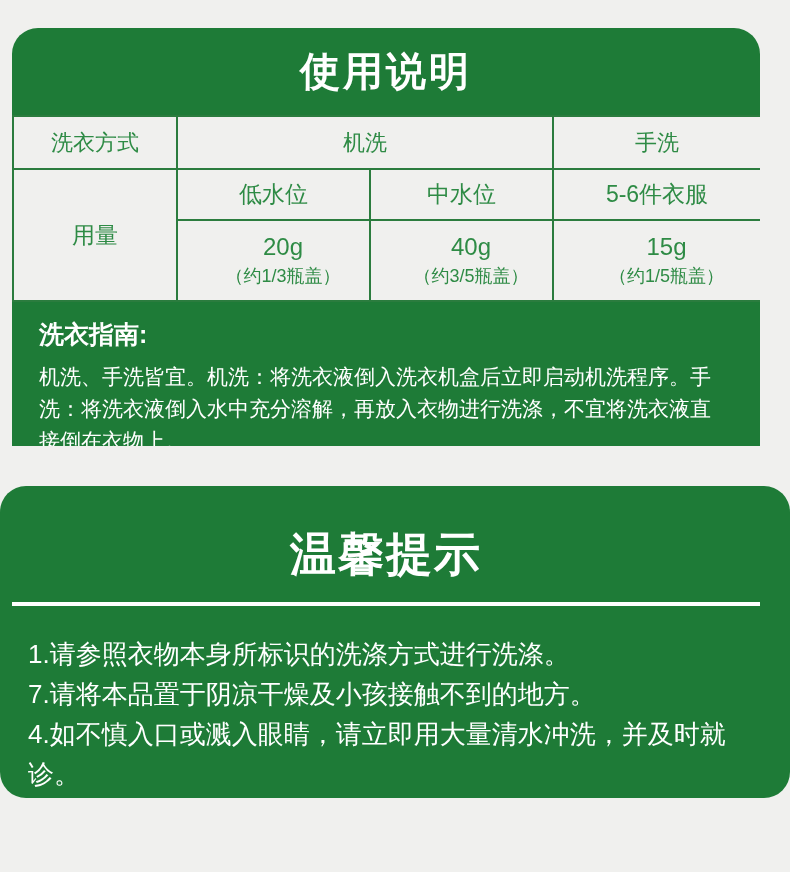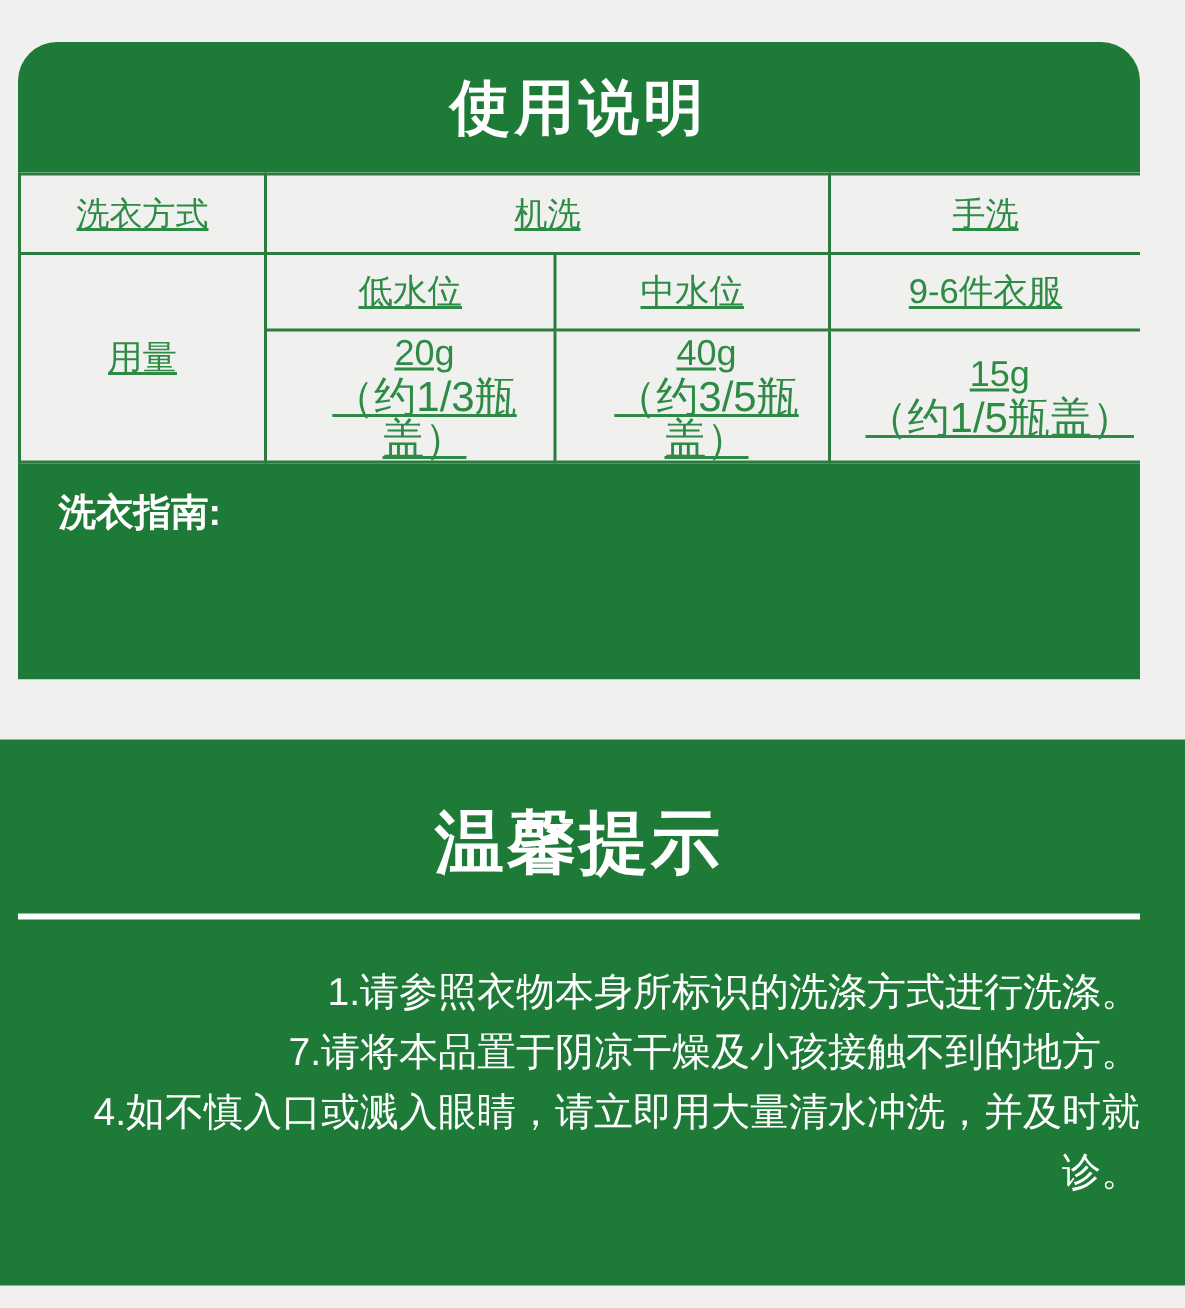--- a/index.html
+++ b/index.html
@@ -40,68 +40,67 @@
     width:100%;
     border-collapse:collapse;
     table-layout:fixed;
     background:var(--page-bg);
   }
   table.usage-table td {
     border:2px solid var(--border-green);
     color:var(--text-green);
     text-align:center;
     vertical-align:middle;
-    text-decoration:underline;
   }
   .row-method td { height:53px; font-size:22px; }
   .row-levels td { height:51px; font-size:23px; }
   .row-amounts td { height:81px;padding-left:19px; }
   .cell-dosage { font-size:23px;margin-left:15px; }
   .amount { font-size:24px; line-height:30px; }
-  .note   { font-size:28px; line-height:28px; }
+  .note   { font-size:18px; line-height:28px; }
 
   .guide {
     background:var(--green);
     height:144px;
     padding:16px 20px 0 27px;
     color:var(--white);
   }
   .guide-heading { font-size:25px; font-weight:bold; }
   .guide-body { margin-top:10px; }
   .guide-line { font-size:21px; line-height:32px; }
 
   
   .section-gap { height:40px; }
 
   
   .tips-section {
     background:var(--green);
-    height:364px;
+    height:312px;
     width:790px;
+    border-radius:26px;
   }
   .tips-inner { width:748px; margin-left:12px; }
   .tips-title {
     text-align:center;
     color:var(--white);
     font-size:46px;
     font-weight:bold;
     padding-top:42px;
     line-height:52px;
     letter-spacing:2px;
   }
   .divider {
     height:4px;
     background:var(--white);
     margin-top:22px;
   }
   .tips-list {
     margin-top:28px;
     padding-left:16px;
     color:var(--white);
-    text-align:right;
   }
   .tip { font-size:26px; line-height:40px; }
 </style>
 </head>
 <body>
 
 <div class="usage-panel">
   <div class="panel-header">
     <div class="panel-title">使用说明</div>
   </div>
@@ -116,41 +115,46 @@
     <tbody>
       <tr class="row-method">
         <td>洗衣方式</td>
         <td colspan="2">机洗</td>
         <td>手洗</td>
       </tr>
       <tr class="row-levels">
         <td rowspan="2" class="cell-dosage">用量</td>
         <td>低水位</td>
         <td>中水位</td>
-        <td>9-6件衣服</td>
+        <td>5-6件衣服</td>
       </tr>
       <tr class="row-amounts">
         <td>
           <div class="amount">20g</div>
           <div class="note">（约1/3瓶盖）</div>
         </td>
         <td>
           <div class="amount">40g</div>
           <div class="note">（约3/5瓶盖）</div>
         </td>
         <td>
           <div class="amount">15g</div>
           <div class="note">（约1/5瓶盖）</div>
         </td>
       </tr>
     </tbody>
   </table>
 
   <div class="guide">
     <div class="guide-heading">洗衣指南:</div>
+    <div class="guide-body">
+      <div class="guide-line">机洗、手洗皆宜。机洗：将洗衣液倒入洗衣机盒后立即启动机洗程序。手</div>
+      <div class="guide-line">洗：将洗衣液倒入水中充分溶解，再放入衣物进行洗涤，不宜将洗衣液直</div>
+      <div class="guide-line">接倒在衣物上。</div>
+    </div>
   </div>
 </div>
 
 <div class="section-gap"></div>
 
 <div class="tips-section">
   <div class="tips-inner">
     <div class="tips-title">温馨提示</div>
     <div class="divider"></div>
     <div class="tips-list">

